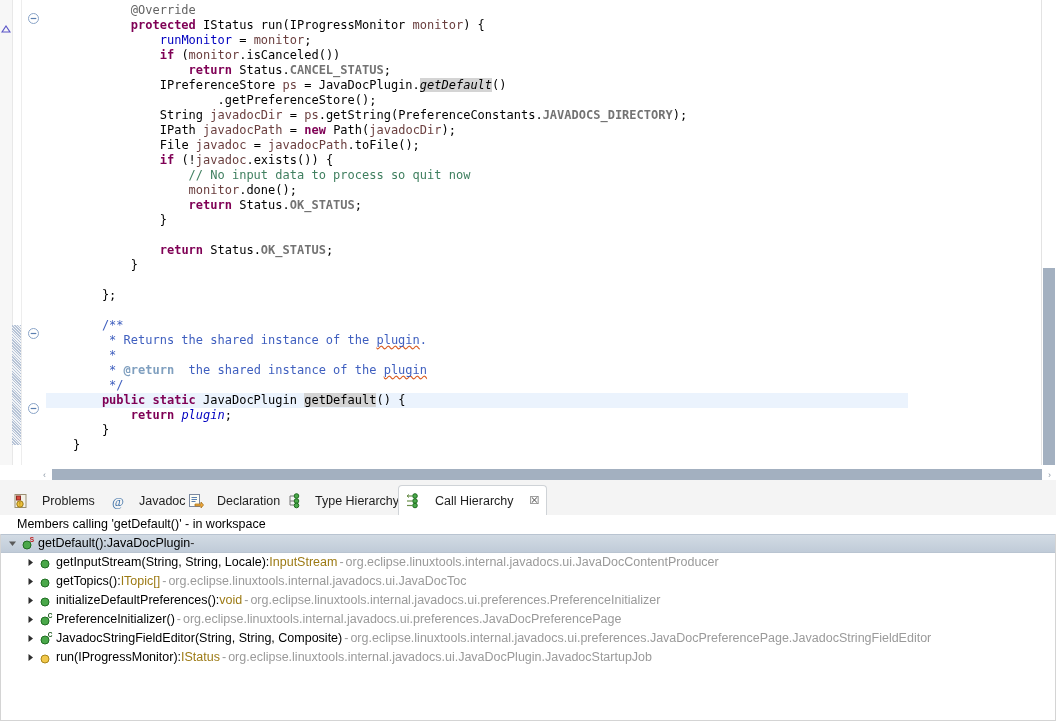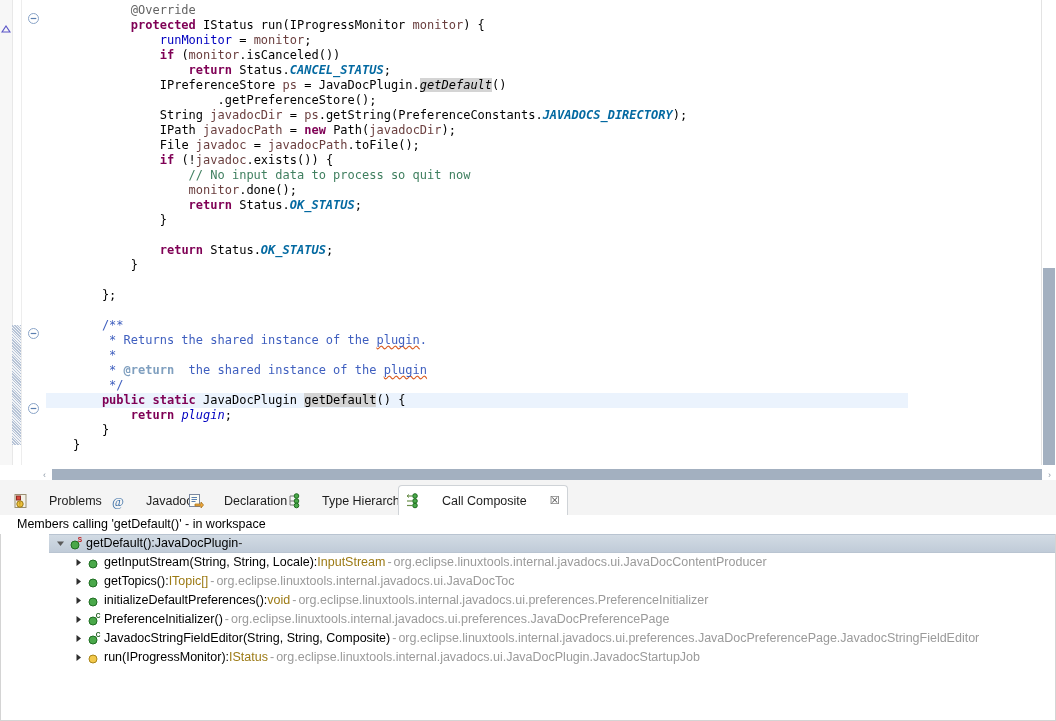--- a/index.html
+++ b/index.html
@@ -107,21 +107,21 @@
     position: relative;
     left: -46px;
     padding-left: 73px;
     width: 908px;
     box-sizing: border-box;
   }
   .kw   { color: #7f0055; font-weight: bold; }
   .ann  { color: #646464; }
   .type { color: #000000; }
   .fld  { color: #0000c0; }
-  .cst  { color: #0369a1; font-weight: bold; font-style: italic; }
+  .cst  { color: #737373; font-weight: bold; }
   .loc  { color: #6a3e3e; }
   .cmt  { color: #3f7f5f; }
   .jdoc { color: #3f5fbf; }
   .jtag { color: #7f9fbf; font-weight: bold; }
   .occ  { background: #d4d4d4; font-style: italic; }
   .occ2 { background: #d4d4d4; }
   .ital { font-style: italic; color: #0000c0; }
   .spell { text-decoration: underline wavy #d95c23; text-decoration-skip-ink: none; }
 
   
@@ -188,21 +188,21 @@
     height: 32px;
     background: #f4f4f4;
     border-bottom: 1px solid #cfd3d7;
   }
   .tab {
     position: absolute;
     top: 3px;
     height: 29px;
     display: flex;
     align-items: center;
-    gap: 20px;
+    gap: 13px;
     padding: 0 7px;
     box-sizing: border-box;
     font-size: 12.5px;
     color: #1d1d1d;
     white-space: nowrap;
   }
   .tab.active {
     background: #ffffff;
     border: 1px solid #cfd3d7;
     border-bottom: 1px solid #ffffff;
@@ -235,21 +235,20 @@
     position: absolute;
     left: 0; top: 51px;
     width: 1056px;
     height: 187px;
     background: #ffffff;
     border-left: 1px solid #d4d4d4;
     border-right: 1px solid #d4d4d4;
     border-bottom: 1px solid #d4d4d4;
     box-sizing: border-box;
     overflow: hidden;
-    padding-left: 48px;
   }
   .trow {
     position: relative;
     height: 19px;
     line-height: 19px;
     display: flex;
     align-items: center;
     white-space: nowrap;
     font-size: 12.5px;
   }
@@ -381,21 +380,21 @@
             <svg width="16" height="16" viewBox="0 0 16 16">
               <line x1="1" y1="3" x2="6" y2="3" stroke="#6b8f4b" stroke-width="1.2"></line>
               <line x1="1" y1="8" x2="6" y2="8" stroke="#6b8f4b" stroke-width="1.2"></line>
               <line x1="1" y1="12.5" x2="6" y2="12.5" stroke="#6b8f4b" stroke-width="1.2"></line>
               <path d="M1 3 L3 1.5 M1 3 L3 4.5" stroke="#6b8f4b" stroke-width="1" fill="none"></path>
               <circle cx="9" cy="3" r="2.3" fill="#4aa84a" stroke="#1d6b1d"></circle>
               <circle cx="9" cy="8" r="2.3" fill="#4aa84a" stroke="#1d6b1d"></circle>
               <circle cx="9" cy="12.5" r="2.3" fill="#4aa84a" stroke="#1d6b1d"></circle>
             </svg>
           </span>
-          <span>Call Composite</span>
+          <span>Call Hierarchy</span>
           <span class="close">☒</span>
         </div>
       </div>
 
     <div class="view-status">Members calling 'getDefault()' - in workspace</div>
 
     <div class="tree" id="tree">
         <div class="trow selected">
           <span style="display: inline-block; width: 3px; flex: 0 0 auto;"></span>
           <span class="twist">

